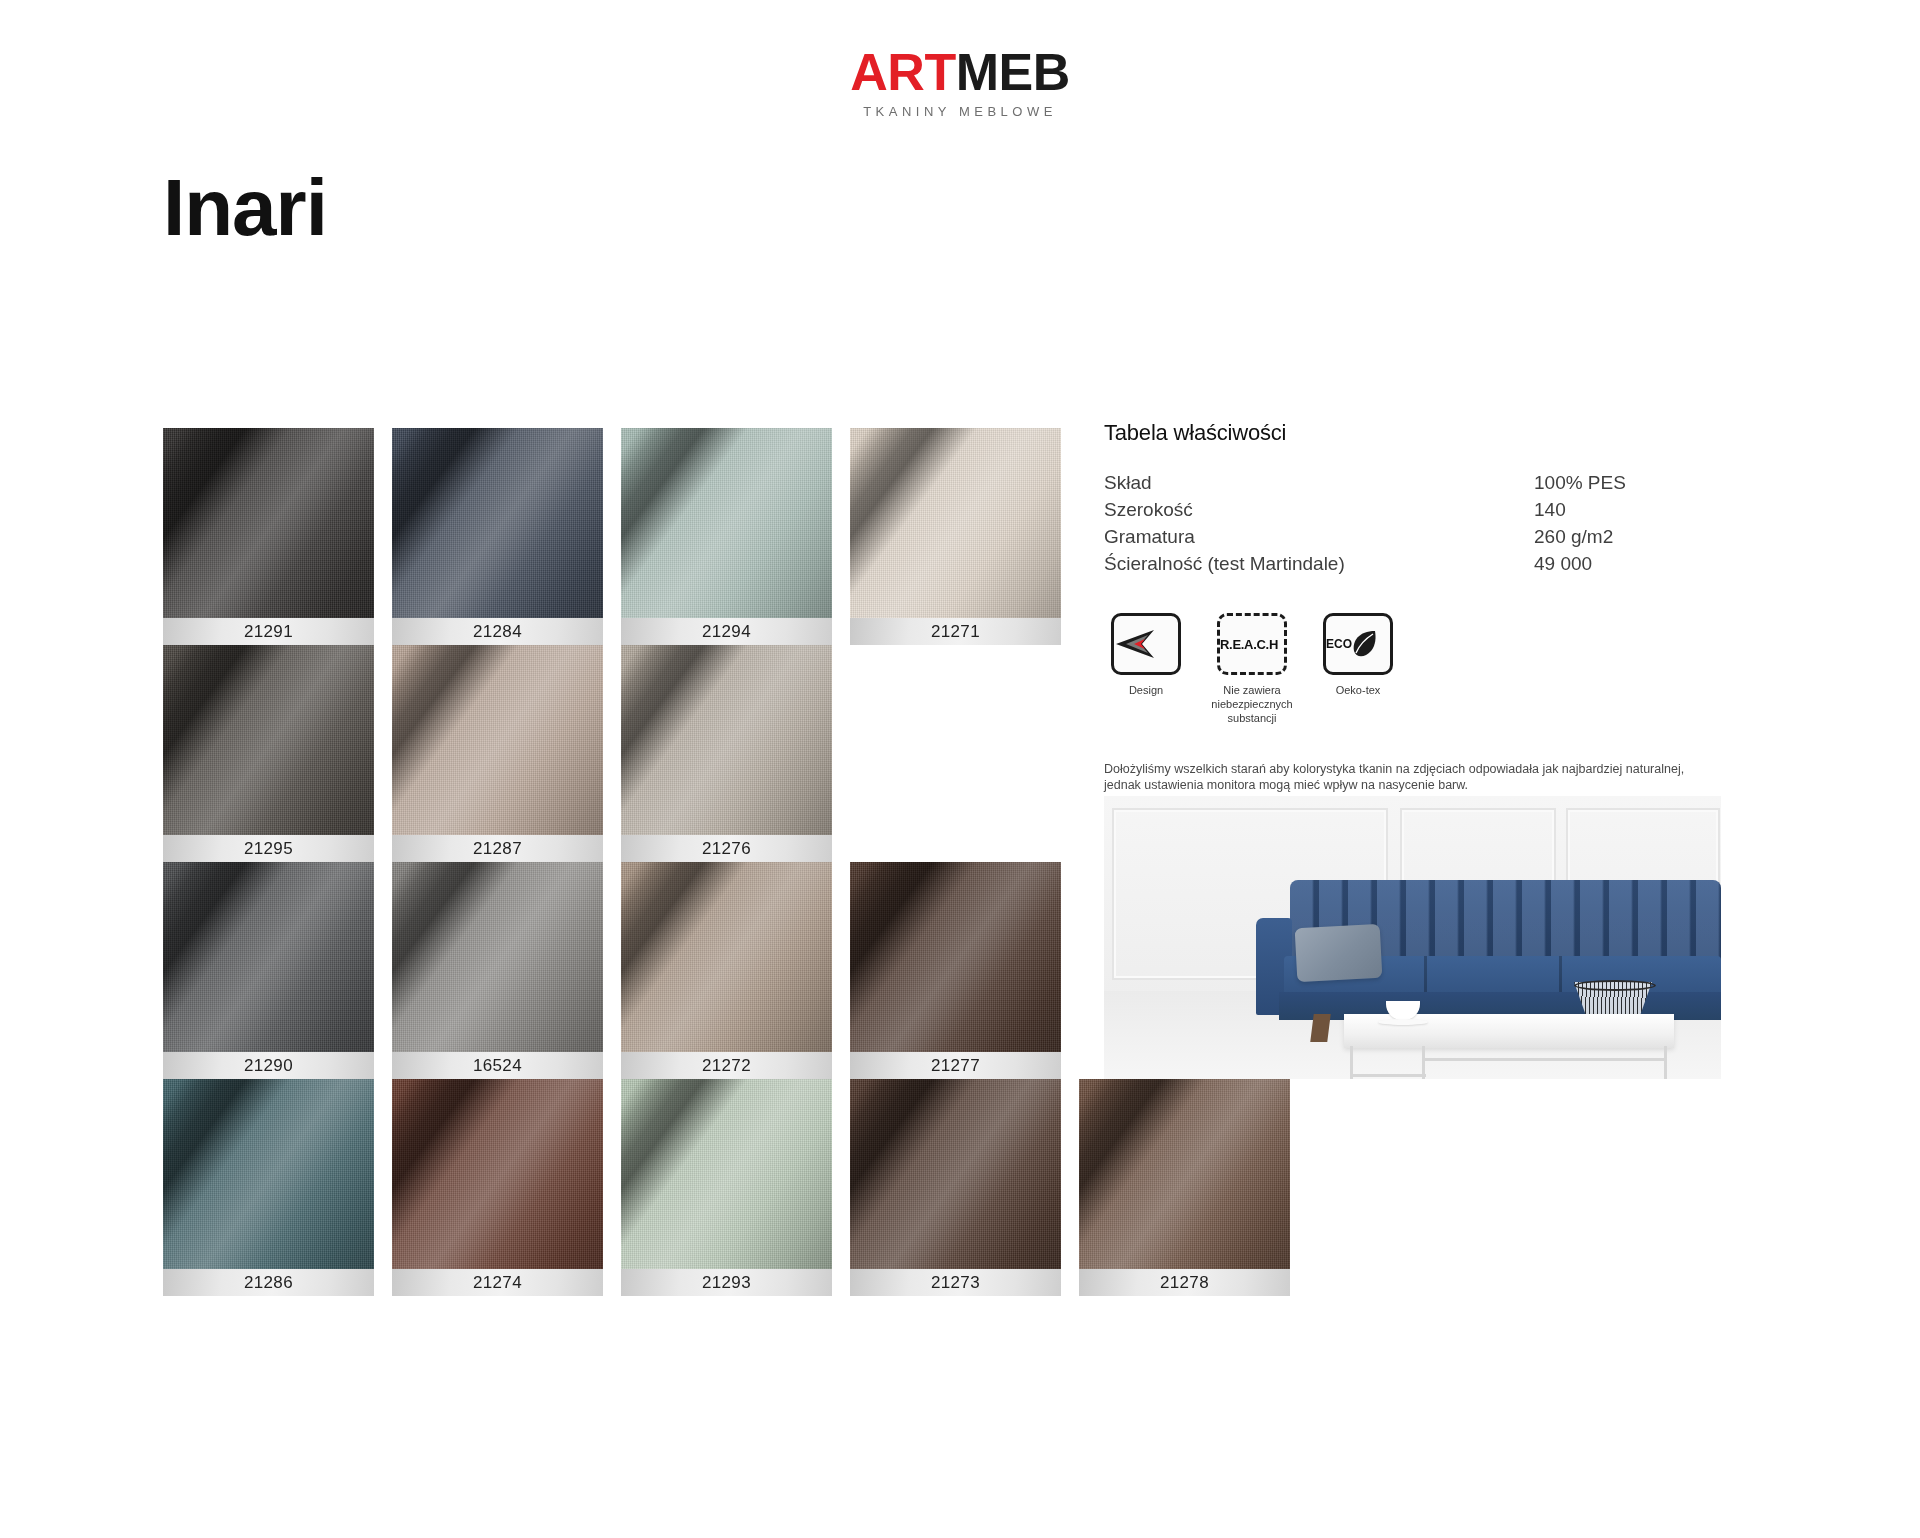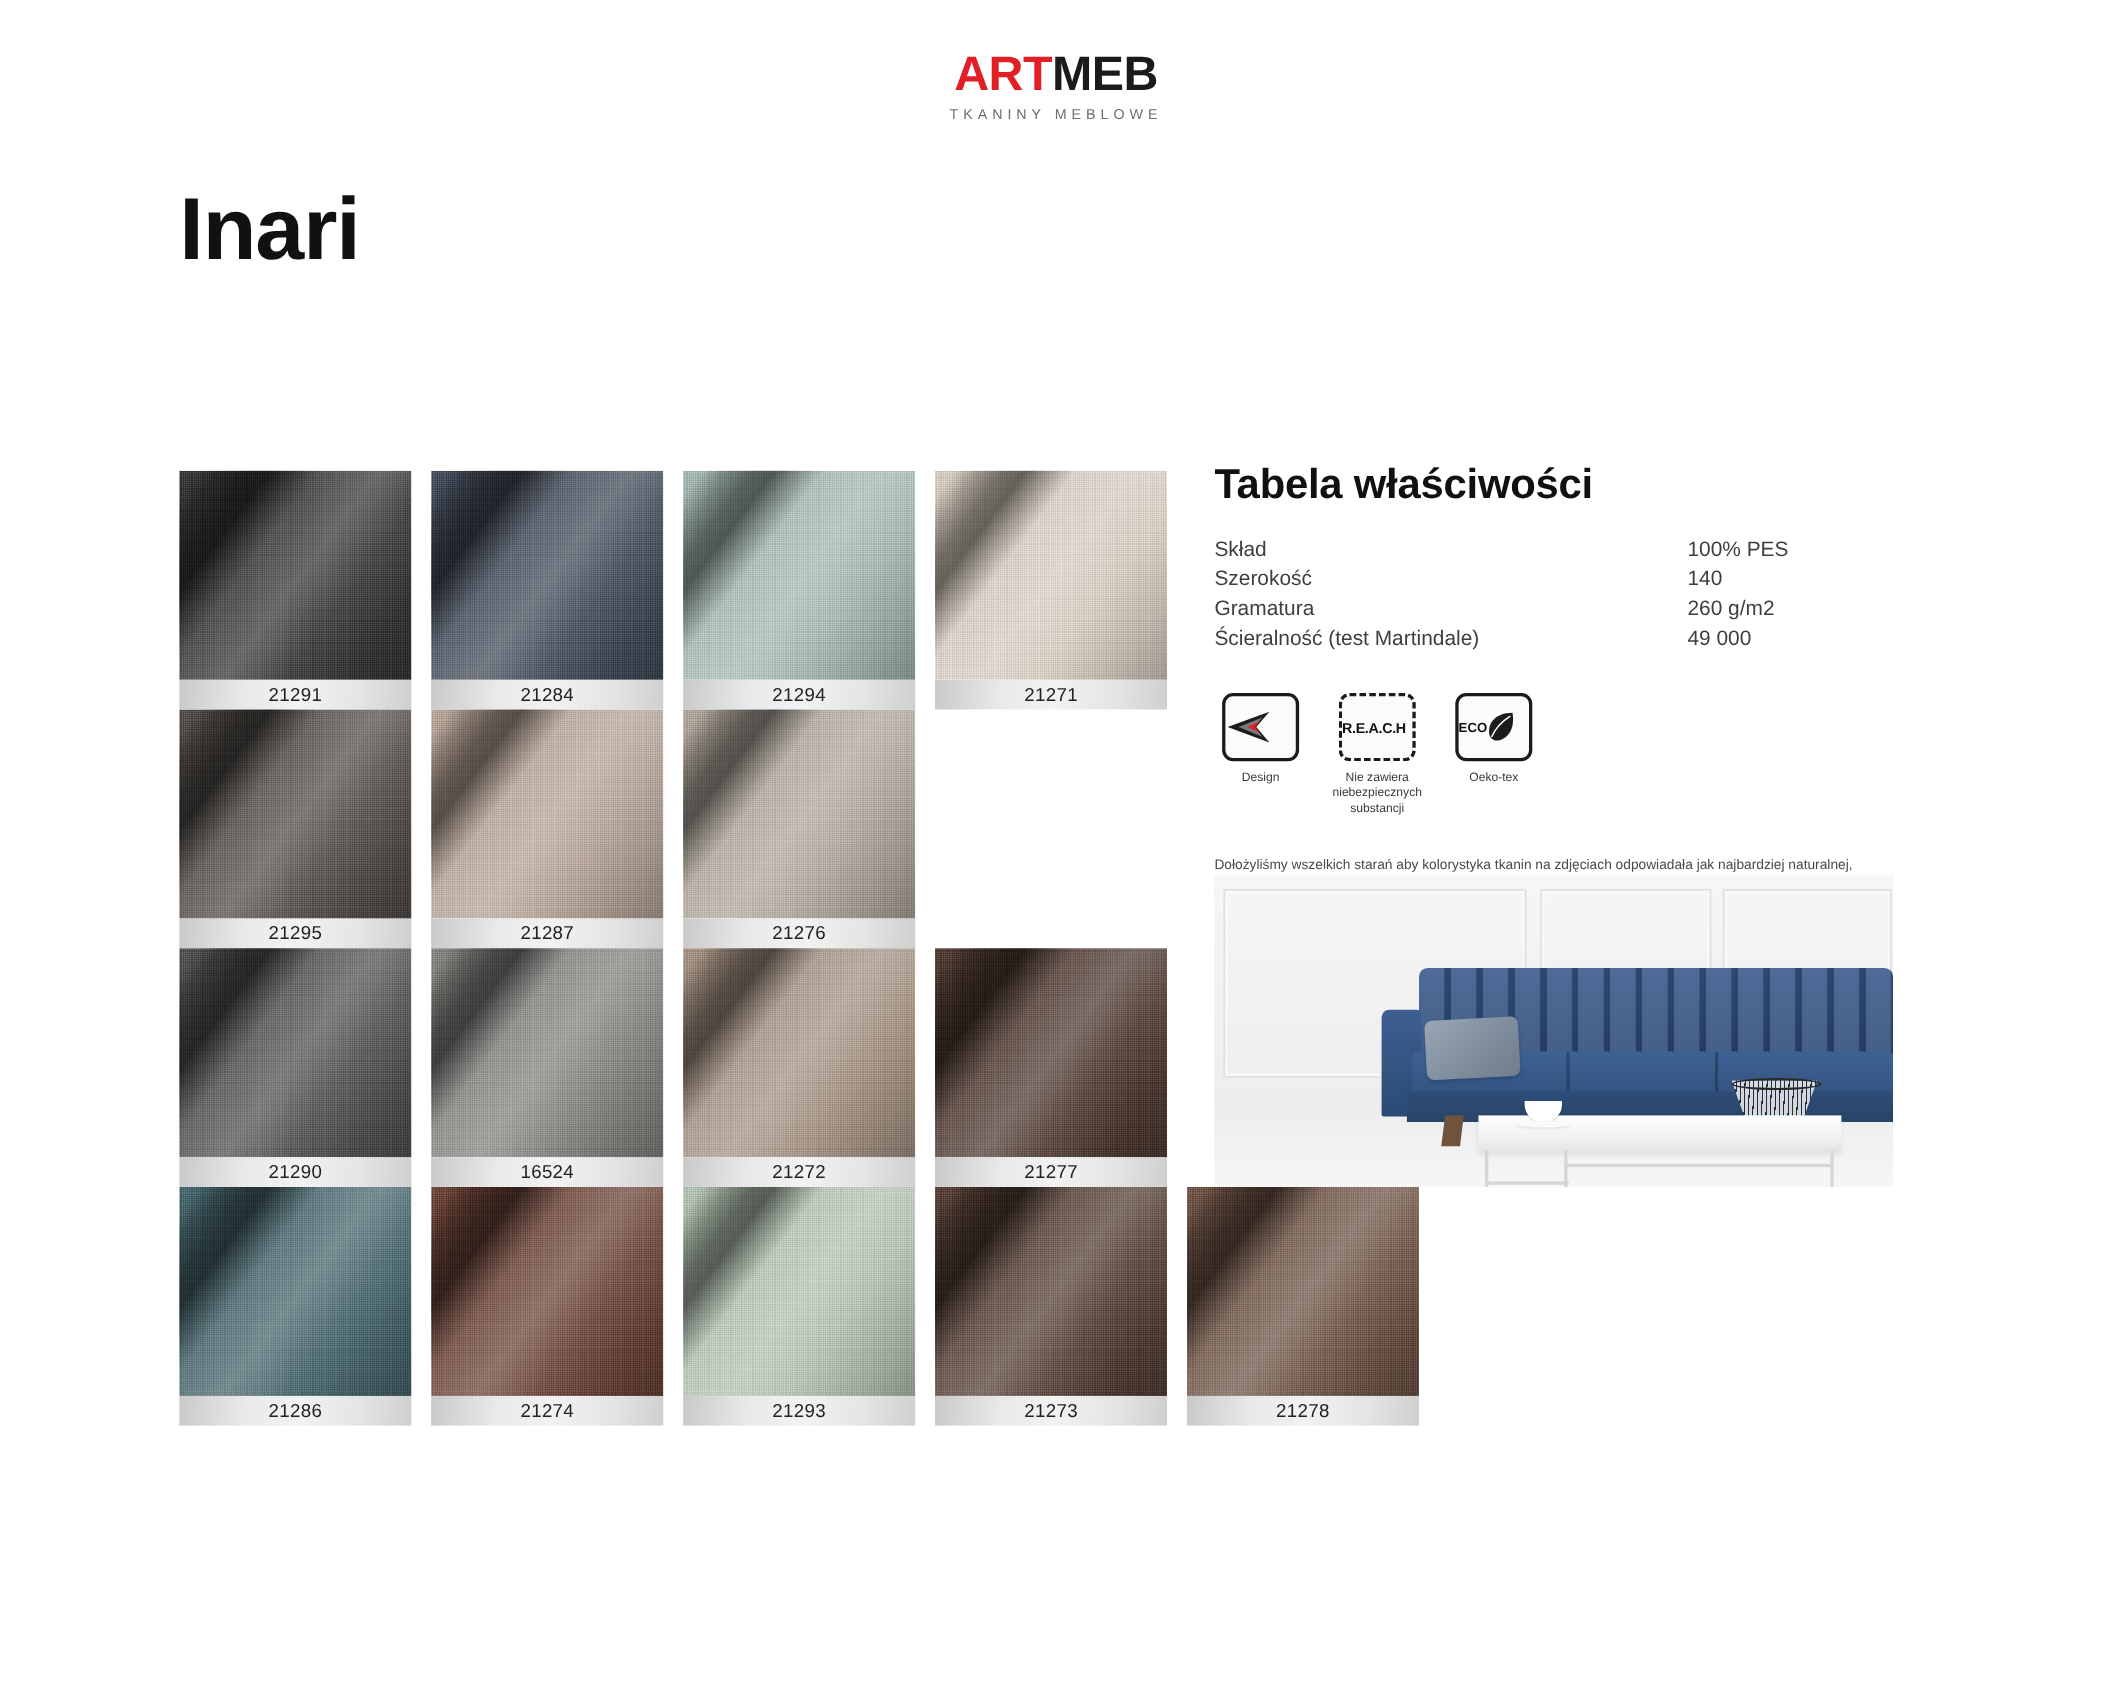--- a/index.html
+++ b/index.html
@@ -18,21 +18,21 @@
 
   
   .logo-wrap {
     position: absolute;
     top: 46px;
     left: 0;
     width: 1920px;
     text-align: center;
   }
   .logo-main {
-    font-size: 44px;
+    font-size: 52px;
     font-weight: bold;
     letter-spacing: -0.5px;
     line-height: 1;
   }
   .logo-art { color: #e31f26; }
   .logo-meb { color: #1b1b1b; }
   .logo-sub {
     margin-top: 6px;
     font-size: 13px;
     letter-spacing: 4.5px;
@@ -130,22 +130,22 @@
   }
 
   
   .right-panel {
     position: absolute;
     left: 1104px;
     top: 420px;
     width: 620px;
   }
   .props-title {
-    font-size: 38px;
-    font-weight: bold;
+    font-size: 22px;
+    font-weight: normal;
     color: #111111;
     margin: 0 0 26px 0;
     letter-spacing: -0.2px;
   }
   .props-table {
     width: 100%;
     border-collapse: collapse;
   }
   .props-table td {
     font-size: 19px;

